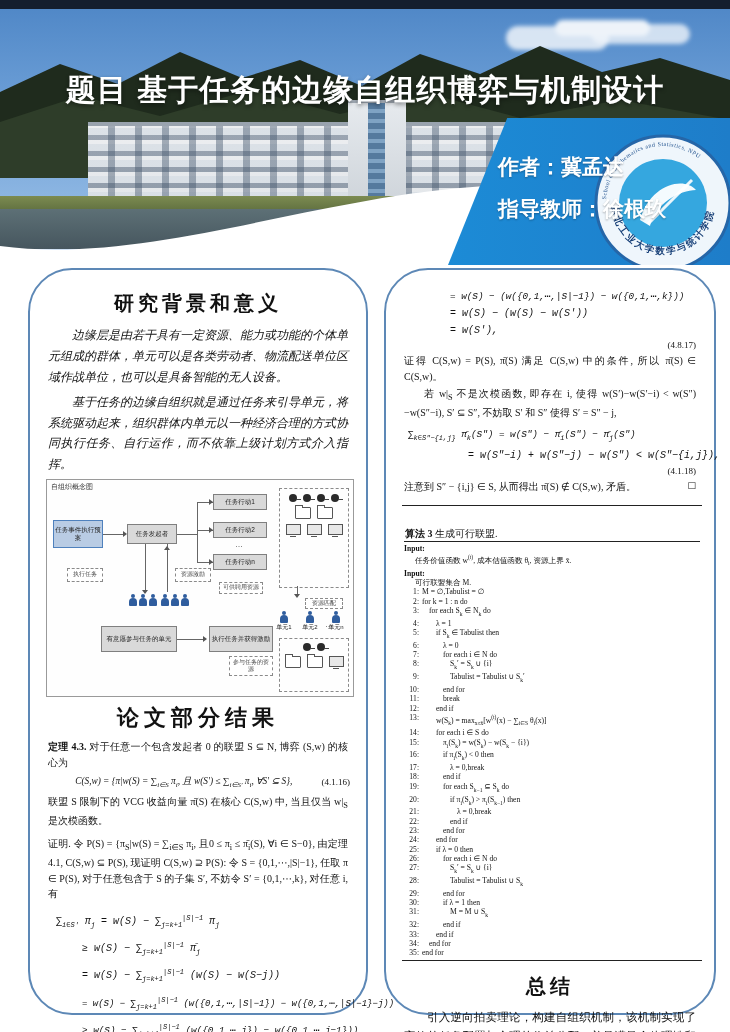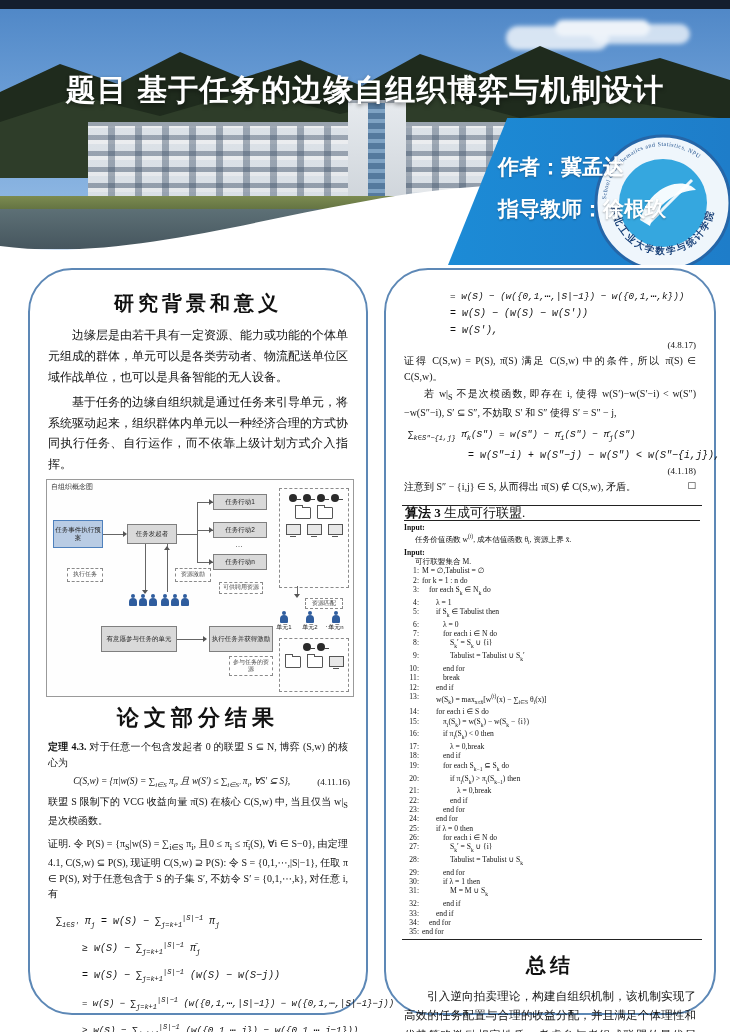--- a/index.html
+++ b/index.html
@@ -43,21 +43,21 @@
   .seal{position:absolute;left:592px;top:132px;width:142px;height:142px;z-index:6;}
 
   
   .panel{position:absolute;top:268px;height:747px;background:#fff;border:2px solid #5d88b6;
          border-radius:44px;box-sizing:border-box;padding:14px 16px;color:#111;}
   .panel-left{left:28px;width:340px;}
   .panel-right{left:384px;width:332px;}
   .col-heading{font-family:"Liberation Serif",serif;font-weight:bold;text-align:center;
                font-size:20px;letter-spacing:4px;margin:6px 0 8px;}
   .col-heading.big{font-size:22px;letter-spacing:5px;margin:6px 0 6px;}
-  .body-para{font-size:12px;line-height:1.74;text-align:justify;text-indent:2em;margin:4px 2px 2px;}
+  .body-para{font-size:12px;line-height:1.74;text-align:justify;text-indent:2em;margin:4px 2px 2px;font-style:italic;}
 
   
   .diagram{position:relative;width:306px;height:216px;border:1px solid #9a9a9a;margin:4px auto 2px;
            background:#fefefe;font-family:"Liberation Sans",sans-serif;}
   .dg-caption{position:absolute;left:4px;top:2px;font-size:7px;color:#333;}
   .dg-box{position:absolute;display:flex;align-items:center;justify-content:center;text-align:center;
           font-size:6.5px;line-height:1.25;color:#222;box-sizing:border-box;padding:1px;}
   .dg-blue{background:#b9cce4;border:1px solid #4f81bd;}
   .dg-gray{background:#d9d9d9;border:1px solid #7f7f7f;}
   .dg-dash{background:#fff;border:1px dashed #8a8a8a;font-size:6px;color:#444;}
@@ -95,21 +95,21 @@
   .rc-para{font-family:"Liberation Serif",serif;font-size:10px;line-height:1.55;text-align:justify;margin:2px 2px 0;}
   .rc-indent{text-indent:2em;}
   .qed-row{display:flex;}
   .qed{margin-left:auto;font-family:"DejaVu Sans",sans-serif;font-size:9px;}
 
   
   .algo{width:296px;margin:10px auto 0;font-family:"Liberation Serif",serif;font-size:7.6px;
         line-height:9.3px;border-top:1.6px solid #222;border-bottom:1.6px solid #222;
         padding:0 2px 3px;color:#111;}
   .algo sub,.algo sup{font-size:5.5px;}
-  .algo-title{font-size:13px;padding:2.5px 1px;border-bottom:1px solid #222;margin-bottom:2px;}
+  .algo-title{font-size:10px;padding:2.5px 1px;border-bottom:1px solid #222;margin-bottom:2px;margin-top:21px;}
   .algo-title b{font-weight:bold;}
   .algo-io b{font-weight:bold;}
   .algo-io-text{padding-left:11px;}
   .algo-row{display:flex;}
   .algo-num{width:15px;text-align:right;margin-right:3px;flex:none;}
   .algo-txt{white-space:nowrap;}
 
   .summary-para{font-size:11.5px;line-height:1.66;text-align:justify;text-indent:2em;margin:2px 2px 0;}
 </style>
 </head>
@@ -259,21 +259,21 @@
     </div>
 
     <div class="col-heading big">论文部分结果</div>
 
     <div class="thm">
       <b>定理 4.3.</b>
       <span>对于任意一个包含发起者 0 的联盟 S ⊆ N, 博弈 (S,w) 的核心为</span>
     </div>
     <div class="eqflex">
       <span class="mathline" style="font-size:9.3px;">C(S,w) = {π|w(S) = ∑<sub>i∈S</sub> π<sub>i</sub>, 且 w(S′) ≤ ∑<sub>i∈S′</sub> π<sub>i</sub>, ∀S′ ⊆ S},</span>
-      <span class="eqnum">(4.11.16)</span>
+      <span class="eqnum">(4.1.16)</span>
     </div>
     <div class="thm">联盟 S 限制下的 VCG 收益向量 π̄(S) 在核心 C(S,w) 中, 当且仅当 w|<sub>S</sub> 是次模函数。</div>
     <div class="thm" style="margin-top:8px;">证明. 令 P(S) = {π<sub>S</sub>|w(S) = ∑<sub>i∈S</sub> π<sub>i</sub>, 且0 ≤ π<sub>i</sub> ≤ π̄<sub>i</sub>(S), ∀i ∈ S−0}, 由定理4.1, C(S,w) ⊆ P(S), 现证明 C(S,w) ⊇ P(S): 令 S = {0,1,⋯,|S|−1}, 任取 π ∈ P(S), 对于任意包含于 S 的子集 S′, 不妨令 S′ = {0,1,⋯,k}, 对任意 i, 有</div>
 
     <div class="pm-block">
       <div class="pm-line">∑<sub>i∈S′</sub> π<sub>j</sub> = w(S) − ∑<sub>j=k+1</sub><sup>|S|−1</sup> π<sub>j</sub></div>
       <div class="pm-line pm-ind">≥ w(S) − ∑<sub>j=k+1</sub><sup>|S|−1</sup> π̄<sub>j</sub></div>
       <div class="pm-line pm-ind">= w(S) − ∑<sub>j=k+1</sub><sup>|S|−1</sup> (w(S) − w(S−j))</div>
       <div class="pm-line pm-ind" style="font-size:9px;">= w(S) − ∑<sub>j=k+1</sub><sup>|S|−1</sup> (w({0,1,⋯,|S|−1}) − w({0,1,⋯,|S|−1}−j))</div>
       <div class="pm-line pm-ind" style="font-size:9.3px;">≥ w(S) − ∑<sub>j=k+1</sub><sup>|S|−1</sup> (w({0,1,⋯,j}) − w({0,1,⋯,j−1}))</div>

